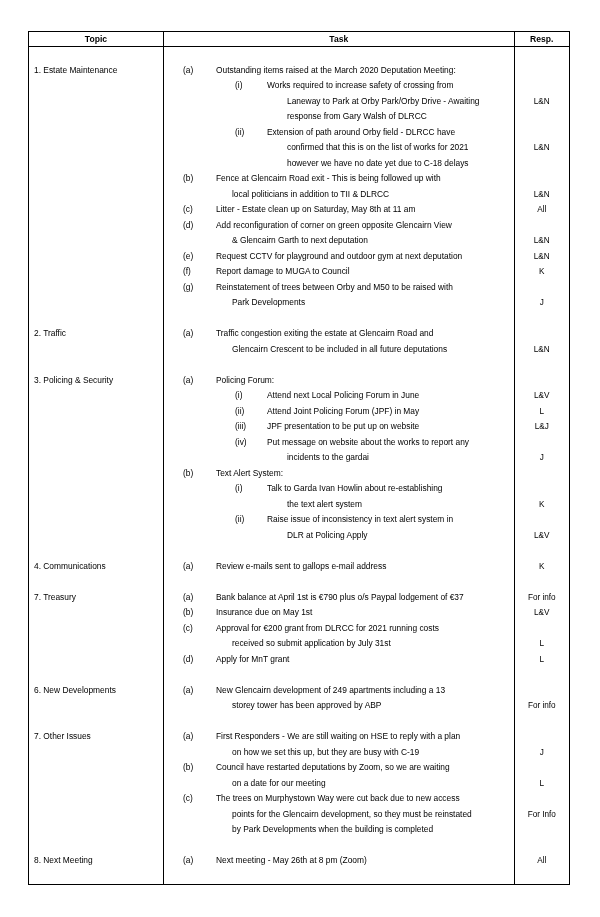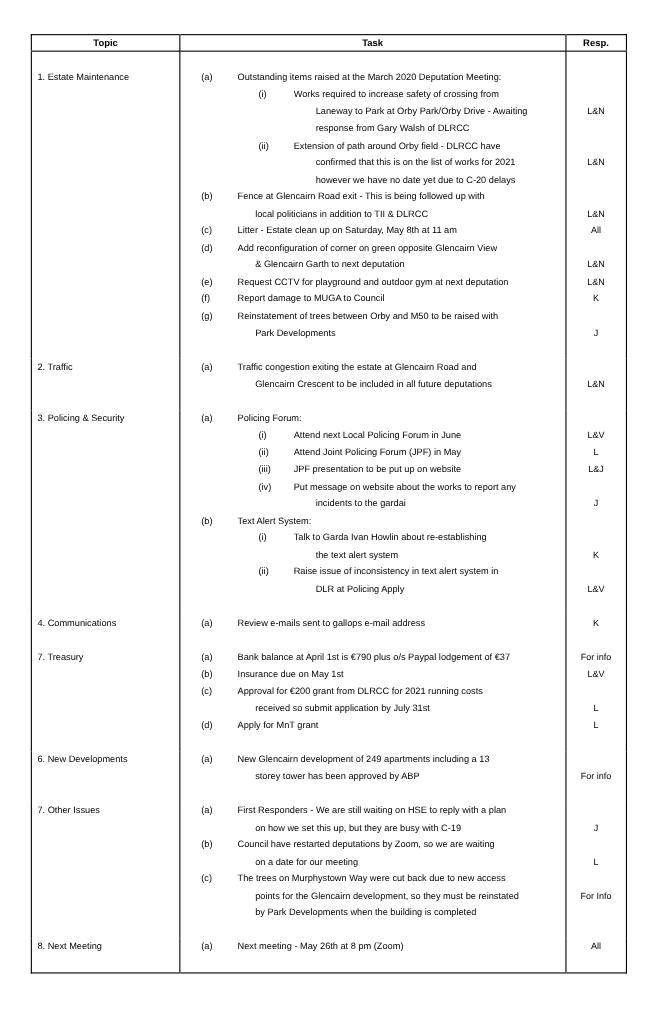--- a/index.html
+++ b/index.html
@@ -192,21 +192,21 @@
                 <div class="task-line lvl2">
                   <span class="marker">(ii)</span>
                   <span class="txt">Extension of path around Orby field - DLRCC have</span>
                 </div>
                 <div class="task-line cont2 lvl2">
                   <span class="marker"></span>
                   <span class="txt">confirmed that this is on the list of works for 2021</span>
                 </div>
                 <div class="task-line cont2 lvl2">
                   <span class="marker"></span>
-                  <span class="txt">however we have no date yet due to C-20 delays</span>
+                  <span class="txt">however we have no date yet due to C-18 delays</span>
                 </div>
                 <div class="task-line lvl1">
                   <span class="marker">(b)</span>
                   <span class="txt">Fence at Glencairn Road exit - This is being followed up with</span>
                 </div>
                 <div class="task-line cont1 lvl1">
                   <span class="marker"></span>
                   <span class="txt">local politicians in addition to TII &amp; DLRCC</span>
                 </div>
                 <div class="task-line lvl1">

